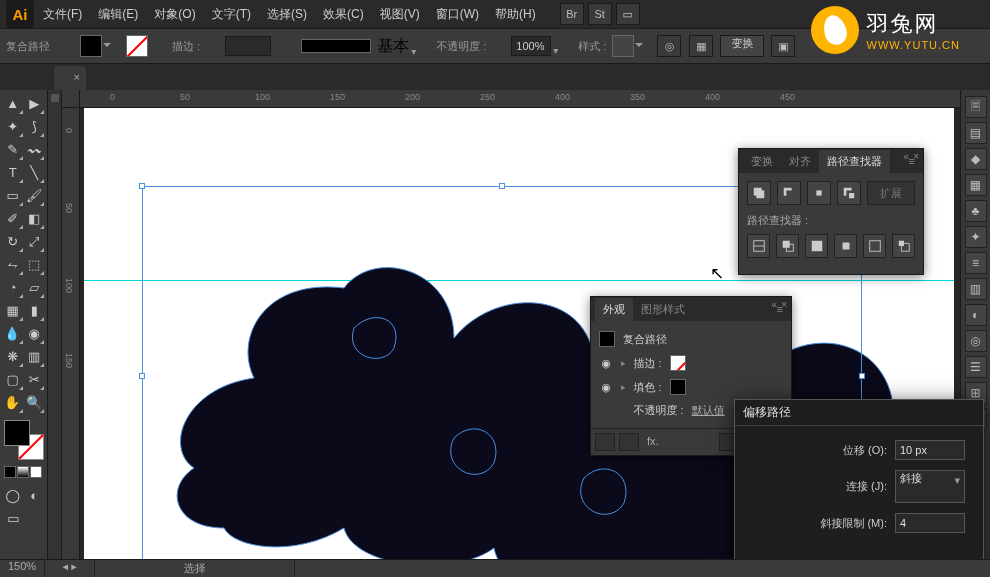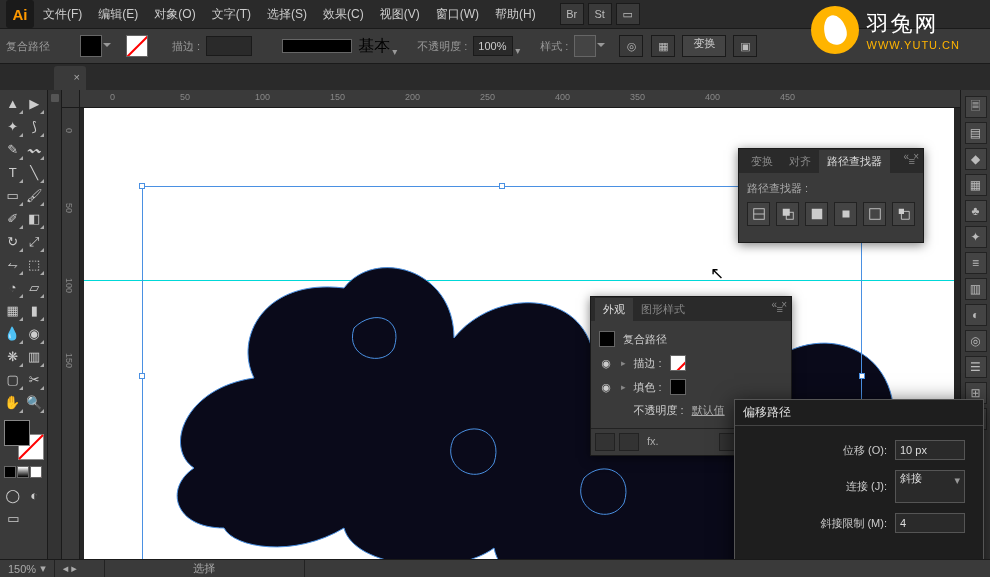--- a/index.html
+++ b/index.html
@@ -12,21 +12,21 @@
 .menu-spacer { flex: 1; }
 .menu-iconbtn { width: 24px; height: 22px; background: #3a3a3a; border: 1px solid #1a1a1a; display: flex; align-items: center; justify-content: center; color: #bbb; font-size: 11px; margin: 0 1px; }
 
 
 .controlbar { height: 36px; background: #3a3a3a; border-top: 1px solid #1a1a1a; border-bottom: 1px solid #1a1a1a; display: flex; align-items: center; padding: 0 6px; gap: 6px; }
 .ctrl-label { color: #999; font-size: 11px; }
 .ctrl-swatch { width: 22px; height: 22px; background: #000; border: 1px solid #666; position: relative; }
 .ctrl-swatch::after { content: ''; position: absolute; right: -10px; top: 7px; border: 4px solid transparent; border-top-color: #999; }
 .no-fill { width: 22px; height: 22px; background: #fff; position: relative; overflow: hidden; border: 1px solid #666; }
 .no-fill::after { content: ''; position: absolute; width: 30px; height: 2px; background: red; top: 9px; left: -4px; transform: rotate(-45deg); }
-.ctrl-input { width: 46px; height: 20px; background: #2a2a2a; border: 1px solid #1a1a1a; color: #ccc; font-size: 11px; padding: 0 4px; }
+.ctrl-input { width: 46px; height: 20px; background: #2a2a2a; border: 1px solid #1a1a1a; color: #ccc; font-size: 11px; padding: 0 4px; margin-left: 19px; }
 .stroke-preview { width: 70px; height: 14px; background: linear-gradient(to right, #000 0%, #000 100%); border: 1px solid #666; }
 .ctrl-dd { display: flex; align-items: flex-end; gap: 2px; }
 .ctrl-dd::after { content: '▾'; color: #999; font-size: 10px; }
 .ctrl-btn { height: 22px; padding: 0 10px; background: #444; border: 1px solid #1a1a1a; color: #ccc; font-size: 11px; }
 
 
 .tabbar { height: 26px; background: #2a2a2a; display: flex; align-items: flex-end; padding-left: 54px; }
 .tab { height: 24px; background: #3a3a3a; color: #ccc; font-size: 11px; padding: 4px 22px 4px 10px; border-top-left-radius: 3px; border-top-right-radius: 3px; position: relative; }
 .tab .close { position: absolute; right: 6px; top: 5px; font-size: 11px; color: #aaa; }
 
@@ -96,21 +96,21 @@
 .dlg-input { width: 70px; height: 20px; background: #2a2a2a; border: 1px solid #555; color: #ddd; font-size: 11px; padding: 0 4px; }
 .dlg-select { width: 70px; height: 33px; background: #2a2a2a; border: 1px solid #555; color: #ddd; font-size: 11px; padding: 0 4px; position:relative;}
 .dlg-select::after { content:'▾'; position:absolute; right:4px; top:3px; color:#999;}
 .dialog-footer { display: flex; align-items: center; padding: 10px 18px 14px; gap: 10px; }
 .dlg-check { display: flex; align-items: center; gap: 4px; color: #ccc; font-size: 11px; }
 .dlg-check input { accent-color: #4a90e2; }
 .dlg-btn { width: 66px; height: 24px; background: transparent; border: 1px solid #666; border-radius: 12px; color: #ccc; font-size: 11px; }
 
 
 .statusbar { position: absolute; bottom: 0; left: 0; right: 0; height: 18px; background: #3a3a3a; border-top: 1px solid #1a1a1a; display: flex; align-items: center; font-size: 11px; color: #aaa; }
-.statusbar .seg { padding: 0 8px; border-right: 1px solid #222; height: 100%; display: flex; align-items: center; gap: 4px; }
+.statusbar .seg { padding: 0 8px; border-right: 1px solid #222; height: 100%; display: flex; align-items: center; gap: 4px; flex-direction: column; }
 
 
 .watermark { position: absolute; top: 6px; right: 30px; display: flex; align-items: center; gap: 8px; z-index: 1000; }
 .wm-icon { width: 48px; height: 48px; background: #ffb400; border-radius: 50%; display: flex; align-items: center; justify-content: center; position:relative; }
 .wm-icon::before { content:''; width:22px; height:30px; background:#fff; border-radius: 50% 50% 50% 50% / 60% 60% 40% 40%; transform: rotate(-15deg);}
 .wm-text { display: flex; flex-direction: column; }
 .wm-cn { color: #fff; font-size: 22px; font-weight: normal; letter-spacing: 2px; }
 .wm-en { color: #ffb400; font-size: 11px; letter-spacing: 1px; }
 
 
@@ -334,20 +334,44 @@
       <span>×</span>
     </div>
   <div class="panel-tabs">
     <div class="panel-tab">变换</div>
     <div class="panel-tab">对齐</div>
     <div class="panel-tab active">路径查找器</div>
     <div style="flex:1"></div>
       <span style="color:#888;font-size:11px;padding:0 4px">≡</span>
   </div>
   <div class="panel-body">
+    <div class="pf-row">
+      <div class="pf-btn">
+          <svg viewBox="0 0 16 16">
+            <rect x="2" y="2" width="9" height="9"></rect>
+            <rect x="5" y="5" width="9" height="9"></rect>
+          </svg>
+        </div>
+      <div class="pf-btn">
+          <svg viewBox="0 0 16 16">
+            <path d="M2 2h9v3h-6v6h-3z"></path>
+          </svg>
+        </div>
+      <div class="pf-btn">
+          <svg viewBox="0 0 16 16">
+            <rect x="5" y="5" width="6" height="6"></rect>
+          </svg>
+        </div>
+      <div class="pf-btn">
+          <svg viewBox="0 0 16 16">
+            <path d="M2 2h9v3h-6v6h-3z M8 8h6v6h-6z"></path>
+          </svg>
+        </div>
+      <div class="pf-expand">扩展</div>
+    </div>
     <div class="panel-label">路径查找器 :</div>
     <div class="pf-row">
       <div class="pf-btn">
           <svg viewBox="0 0 16 16">
             <rect x="2" y="2" width="12" height="12" fill="none" stroke="#ccc"></rect>
             <line x1="2" y1="8" x2="14" y2="8" stroke="#ccc"></line>
           </svg>
         </div>
       <div class="pf-btn">
           <svg viewBox="0 0 16 16">

